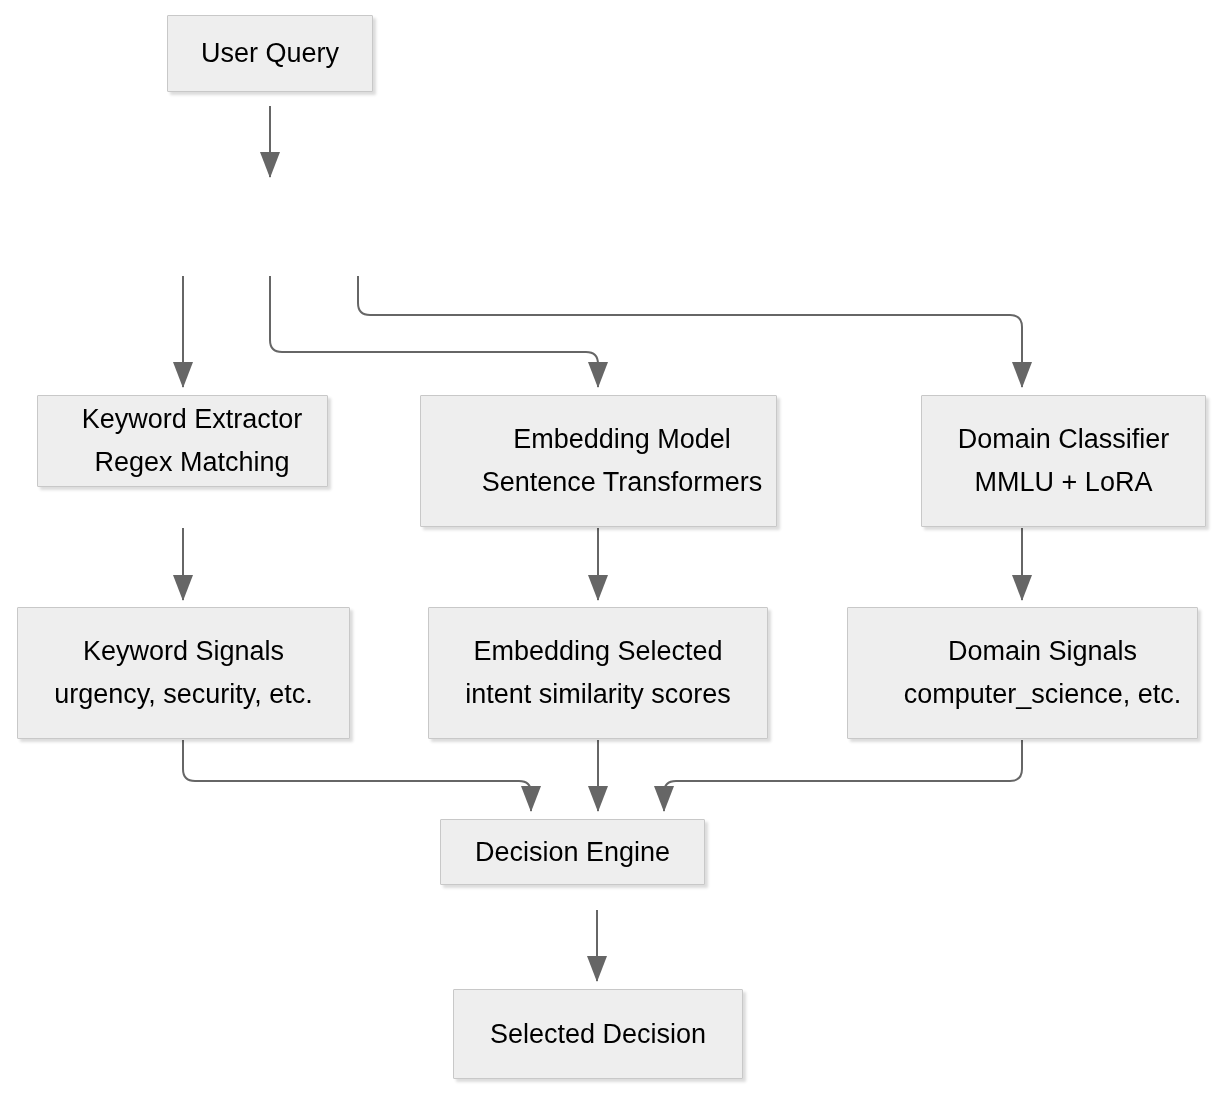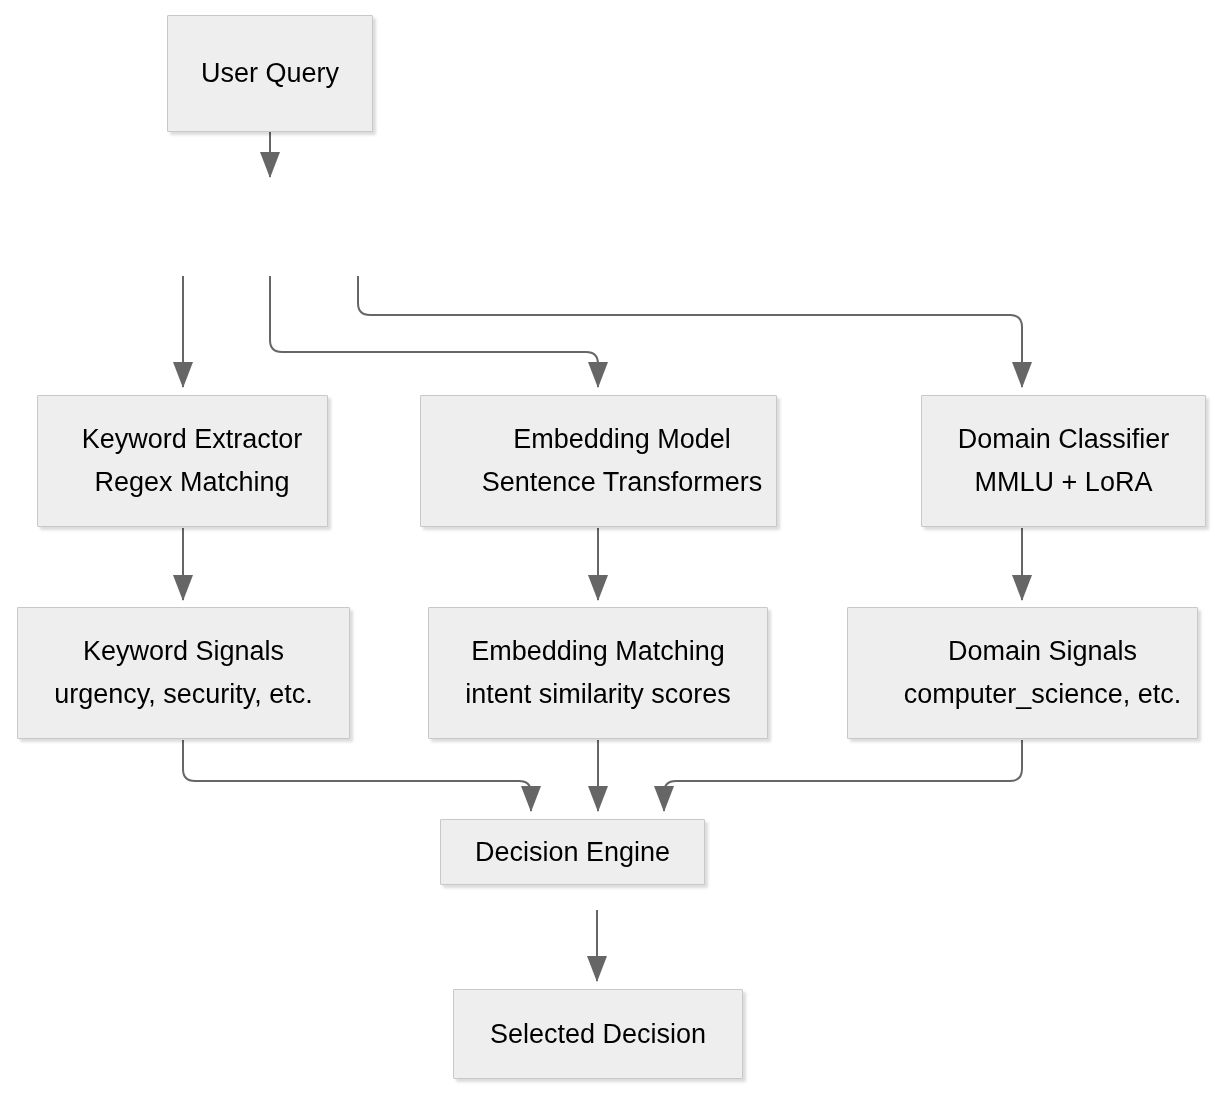--- a/index.html
+++ b/index.html
@@ -74,47 +74,47 @@
     <path class="edge" marker-end="url(#arrow)" d="M 598 528 L 598 600"></path>
     <path class="edge" marker-end="url(#arrow)" d="M 1022 528 L 1022 600"></path>
 
     <path class="edge" marker-end="url(#arrow)" d="M 183 740 L 183 769 Q 183 781 195 781 L 519 781 Q 531 781 531 793 L 531 811"></path>
     <path class="edge" marker-end="url(#arrow)" d="M 598 740 L 598 811"></path>
     <path class="edge" marker-end="url(#arrow)" d="M 1022 740 L 1022 769 Q 1022 781 1010 781 L 676 781 Q 664 781 664 793 L 664 811"></path>
 
     <path class="edge" marker-end="url(#arrow)" d="M 597 910 L 597 981"></path>
   </svg>
 
-  <div class="node" style="left:167px; top:15px; width:206px; height:117px;">
+  <div class="node" style="left:167px; top:15px; width:206px; height:77px;">
     <span class="node-label">User Query</span>
   </div>
 
 
-  <div class="node" style="left:37px; top:395px; width:291px; height:132px;padding-left:19px;">
+  <div class="node" style="left:37px; top:395px; width:291px; height:92px;padding-left:19px;">
     <span class="node-label">Keyword Extractor</span>
     <span class="node-sublabel">Regex Matching</span>
   </div>
 
   <div class="node" style="left:420px; top:395px; width:357px; height:132px;padding-left:47px;">
     <span class="node-label">Embedding Model</span>
     <span class="node-sublabel">Sentence Transformers</span>
   </div>
 
   <div class="node" style="left:880px; top:395px; width:285px; height:132px;margin-left:41px;">
     <span class="node-label">Domain Classifier</span>
     <span class="node-sublabel">MMLU + LoRA</span>
   </div>
 
   <div class="node" style="left:17px; top:607px; width:333px; height:132px;">
     <span class="node-label">Keyword Signals</span>
     <span class="node-sublabel">urgency, security, etc.</span>
   </div>
 
   <div class="node" style="left:428px; top:607px; width:340px; height:132px;">
-    <span class="node-label">Embedding Matching</span>
+    <span class="node-label">Embedding Selected</span>
     <span class="node-sublabel">intent similarity scores</span>
   </div>
 
   <div class="node" style="left:847px; top:607px; width:351px; height:132px;padding-left:40px;">
     <span class="node-label">Domain Signals</span>
     <span class="node-sublabel">computer_science, etc.</span>
   </div>
 
   <div class="node" style="left:440px; top:819px; width:265px; height:66px;">
     <span class="node-label">Decision Engine</span>

